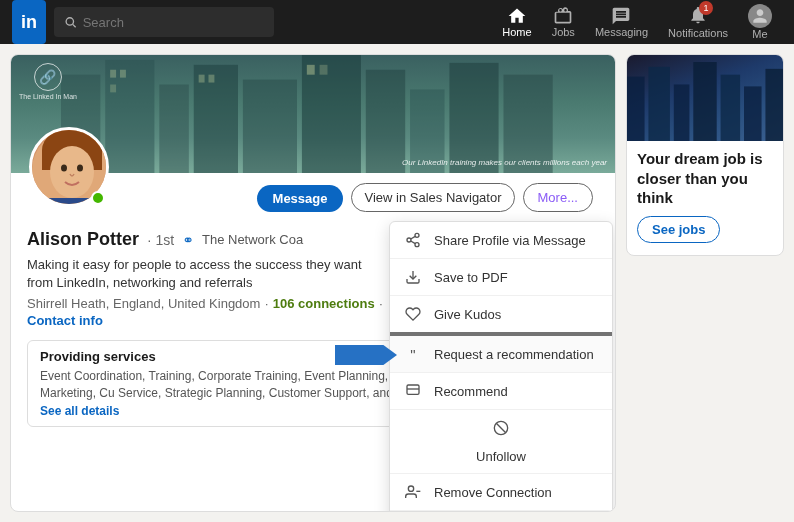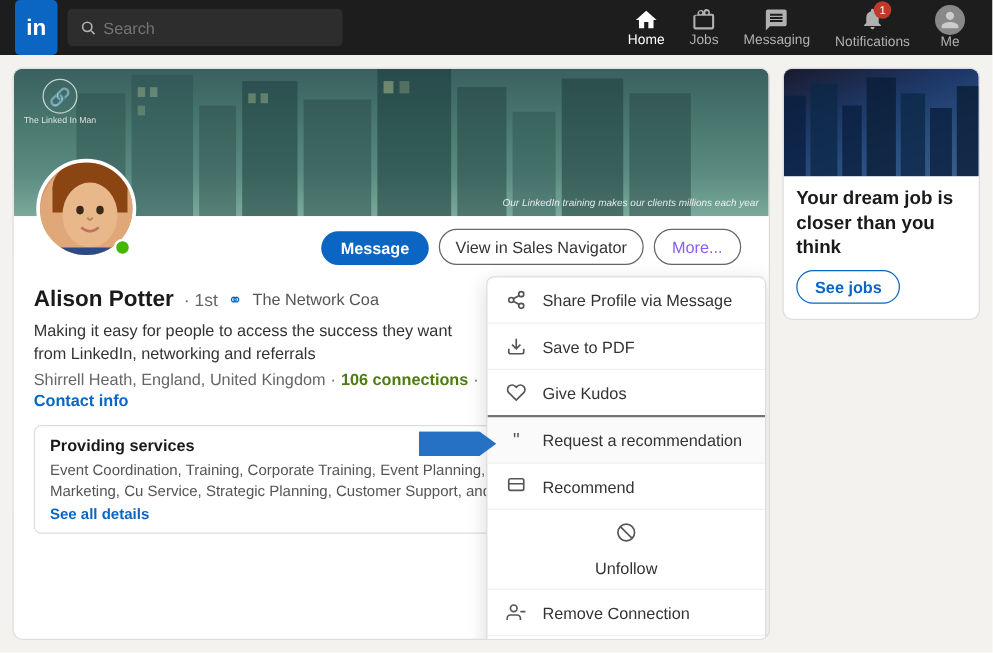--- a/index.html
+++ b/index.html
@@ -176,21 +176,21 @@
         <span style="width:18px;height:18px;display:flex;align-items:center;justify-content:center;">
           <svg width="16" height="16" viewBox="0 0 24 24" fill="none" stroke="#555" stroke-width="2">
               <path d="M21 15v4a2 2 0 0 1-2 2H5a2 2 0 0 1-2-2v-4"></path>
               <polyline points="7 10 12 15 17 10"></polyline>
               <line x1="12" y1="15" x2="12" y2="3"></line>
             </svg>
         </span>
         <span>Save to PDF</span>
       </div>
 
-      <div style="display:flex;align-items:center;gap:12px;padding:9px 14px;font-size:13px;color:#333;cursor:pointer;border-bottom:2px solid #737373;">
+      <div style="display:flex;align-items:center;gap:12px;padding:9px 14px;font-size:13px;color:#333;cursor:pointer;border-bottom:4px solid #737373;">
         <span style="width:18px;height:18px;display:flex;align-items:center;justify-content:center;">
           <svg width="16" height="16" viewBox="0 0 24 24" fill="none" stroke="#555" stroke-width="2">
               <path d="M20.84 4.61a5.5 5.5 0 0 0-7.78 0L12 5.67l-1.06-1.06a5.5 5.5 0 0 0-7.78 7.78l1.06 1.06L12 21.23l7.78-7.78 1.06-1.06a5.5 5.5 0 0 0 0-7.78z"></path>
             </svg>
         </span>
         <span>Give Kudos</span>
       </div>
 
       <div style="display:flex;align-items:center;gap:12px;padding:9px 14px;font-size:13px;color:#333;cursor:pointer;border-bottom:1px solid #f0f0f0;background:#fafafa;">
         <span style="width:18px;height:18px;display:flex;align-items:center;justify-content:center;font-size:15px;color:#555;">"</span>

